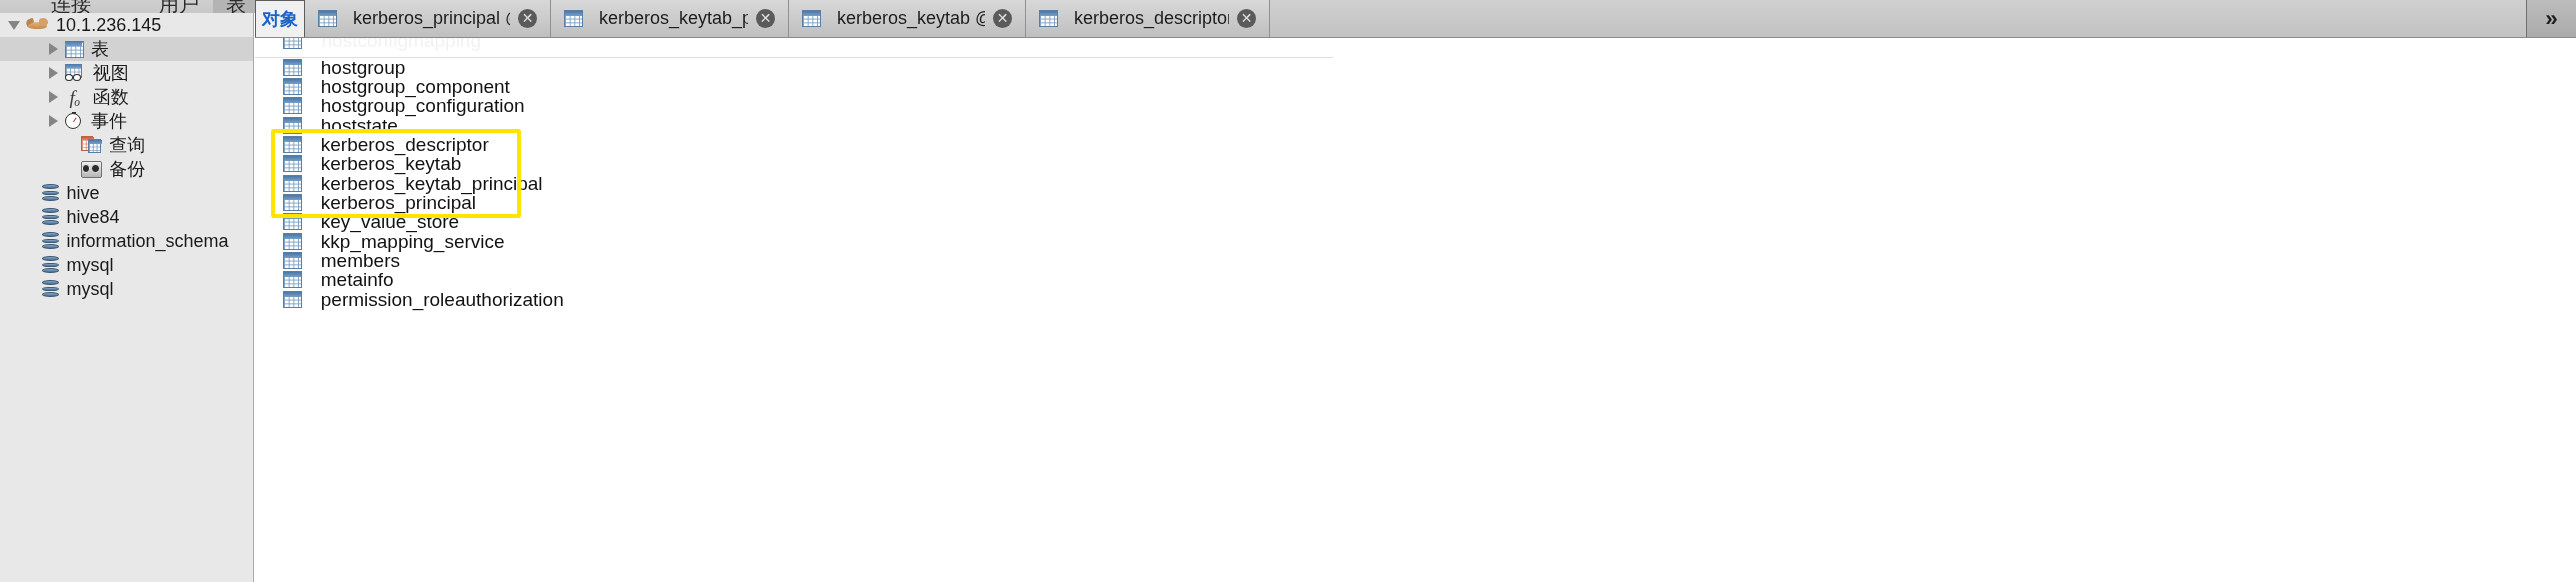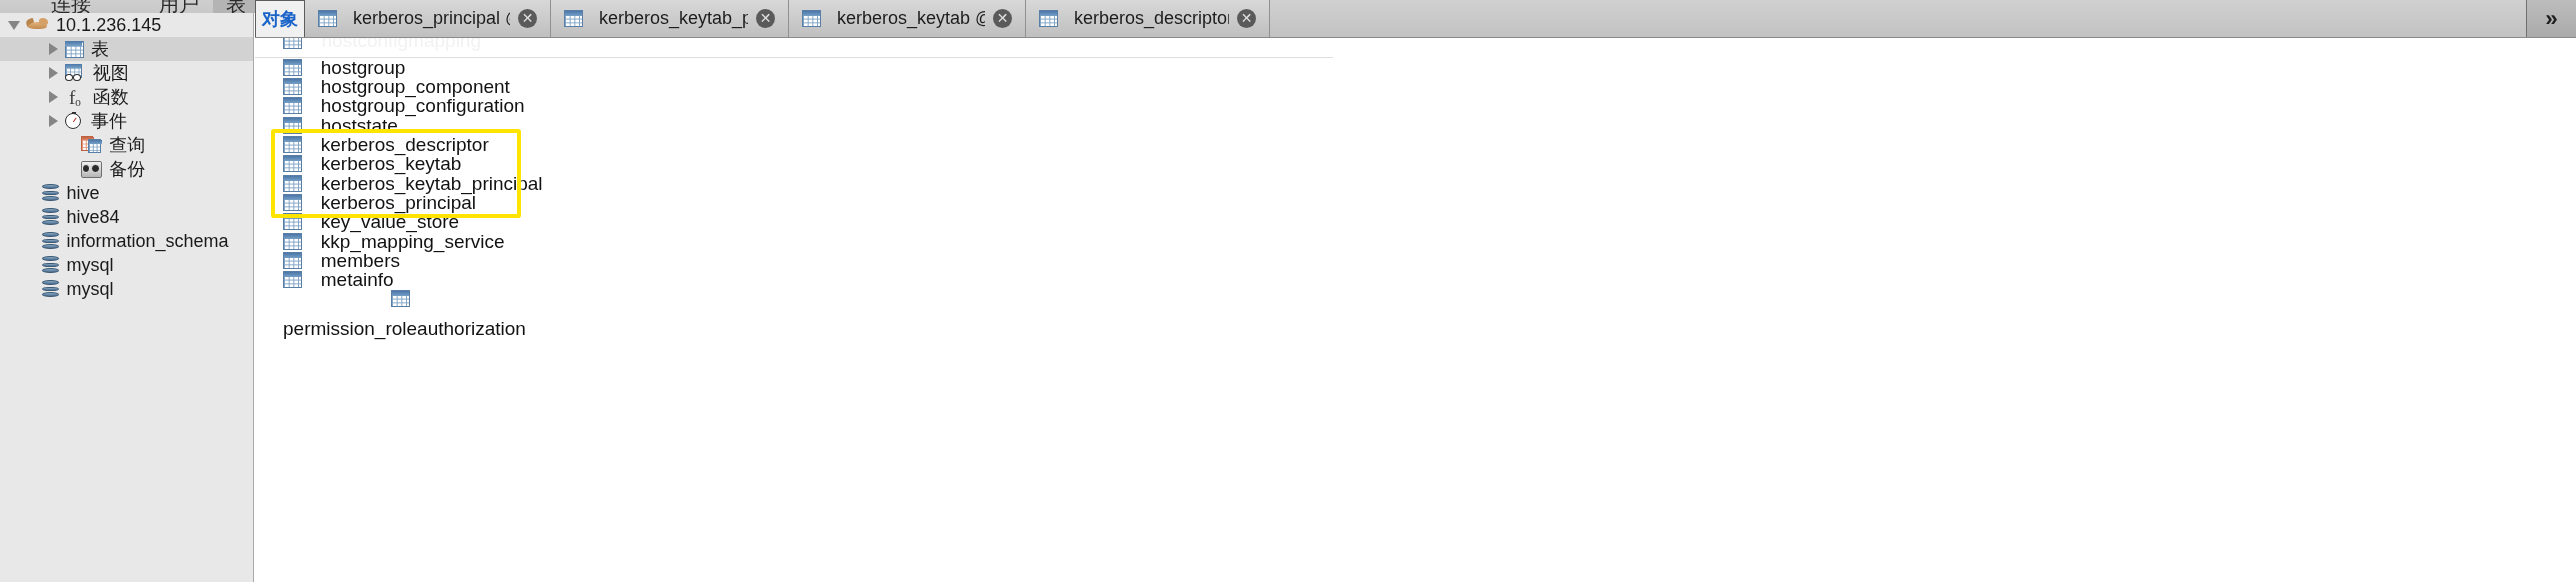--- a/index.html
+++ b/index.html
@@ -123,21 +123,21 @@
   .ico-view .lens {
     position: absolute; top: 10.3px; width: 8.4px; height: 7.5px;
     border: 1.9px solid #2a2a2a; border-radius: 50%; background: #fff;
   }
   .ico-view .lens.l { left: 0px; }
   .ico-view .lens.r { left: 8.4px; }
 
   
   .ico-fx {
     width: 20.7px; height: 19px; font-family: "Liberation Serif", serif;
-    font-size: 19px; color: #3a3a3a; line-height: 19px;
+    font-style: italic; font-size: 19px; color: #3a3a3a; line-height: 19px;
     text-align: center;
   }
 
   
   .ico-clock { width: 19px; height: 19px; }
   .ico-clock .c {
     position: absolute; left: 0.9px; top: 1.9px; width: 16px; height: 16px;
     border: 1.9px solid #2e2e2e; border-radius: 50%; background: #fff;
   }
   .ico-clock .stem {
@@ -539,21 +539,21 @@
         </span>
         <span>members</span>
       </div>
       <div class="obj-row" style="top: 232px;">
         <span class="ico ico-tbl">
           <span class="g"></span>
           <span class="hd"></span>
         </span>
         <span>metainfo</span>
       </div>
-      <div class="obj-row" style="top: 252px; flex-direction: column;">
+      <div class="obj-row" style="top: 252px;">
         <span class="ico ico-tbl">
           <span class="g"></span>
           <span class="hd"></span>
         </span>
         <span>permission_roleauthorization</span>
       </div>
       <div id="highlight-box" style="left: 16px; top: 91px; width: 250px; height: 89px; border-color: rgb(255, 228, 0);"></div>
   </div>
 </div>
 

